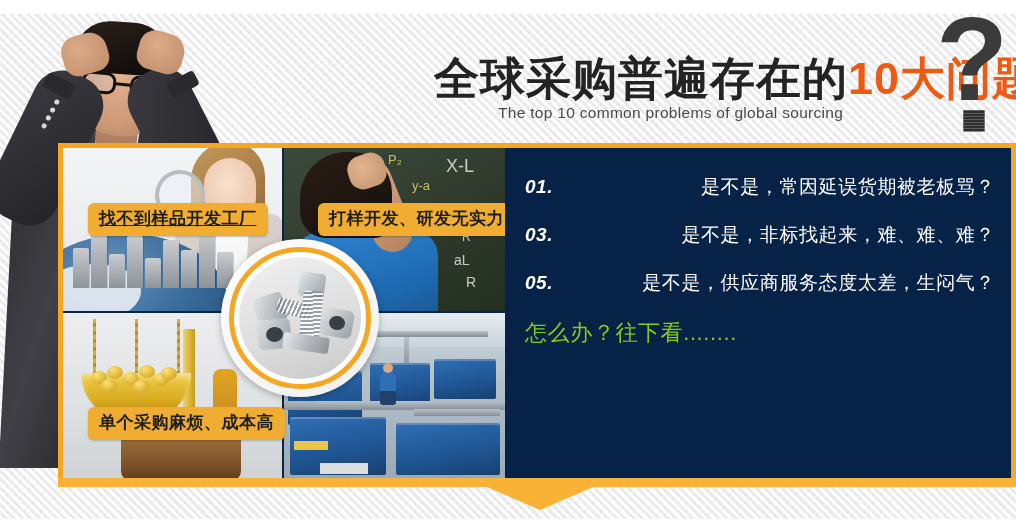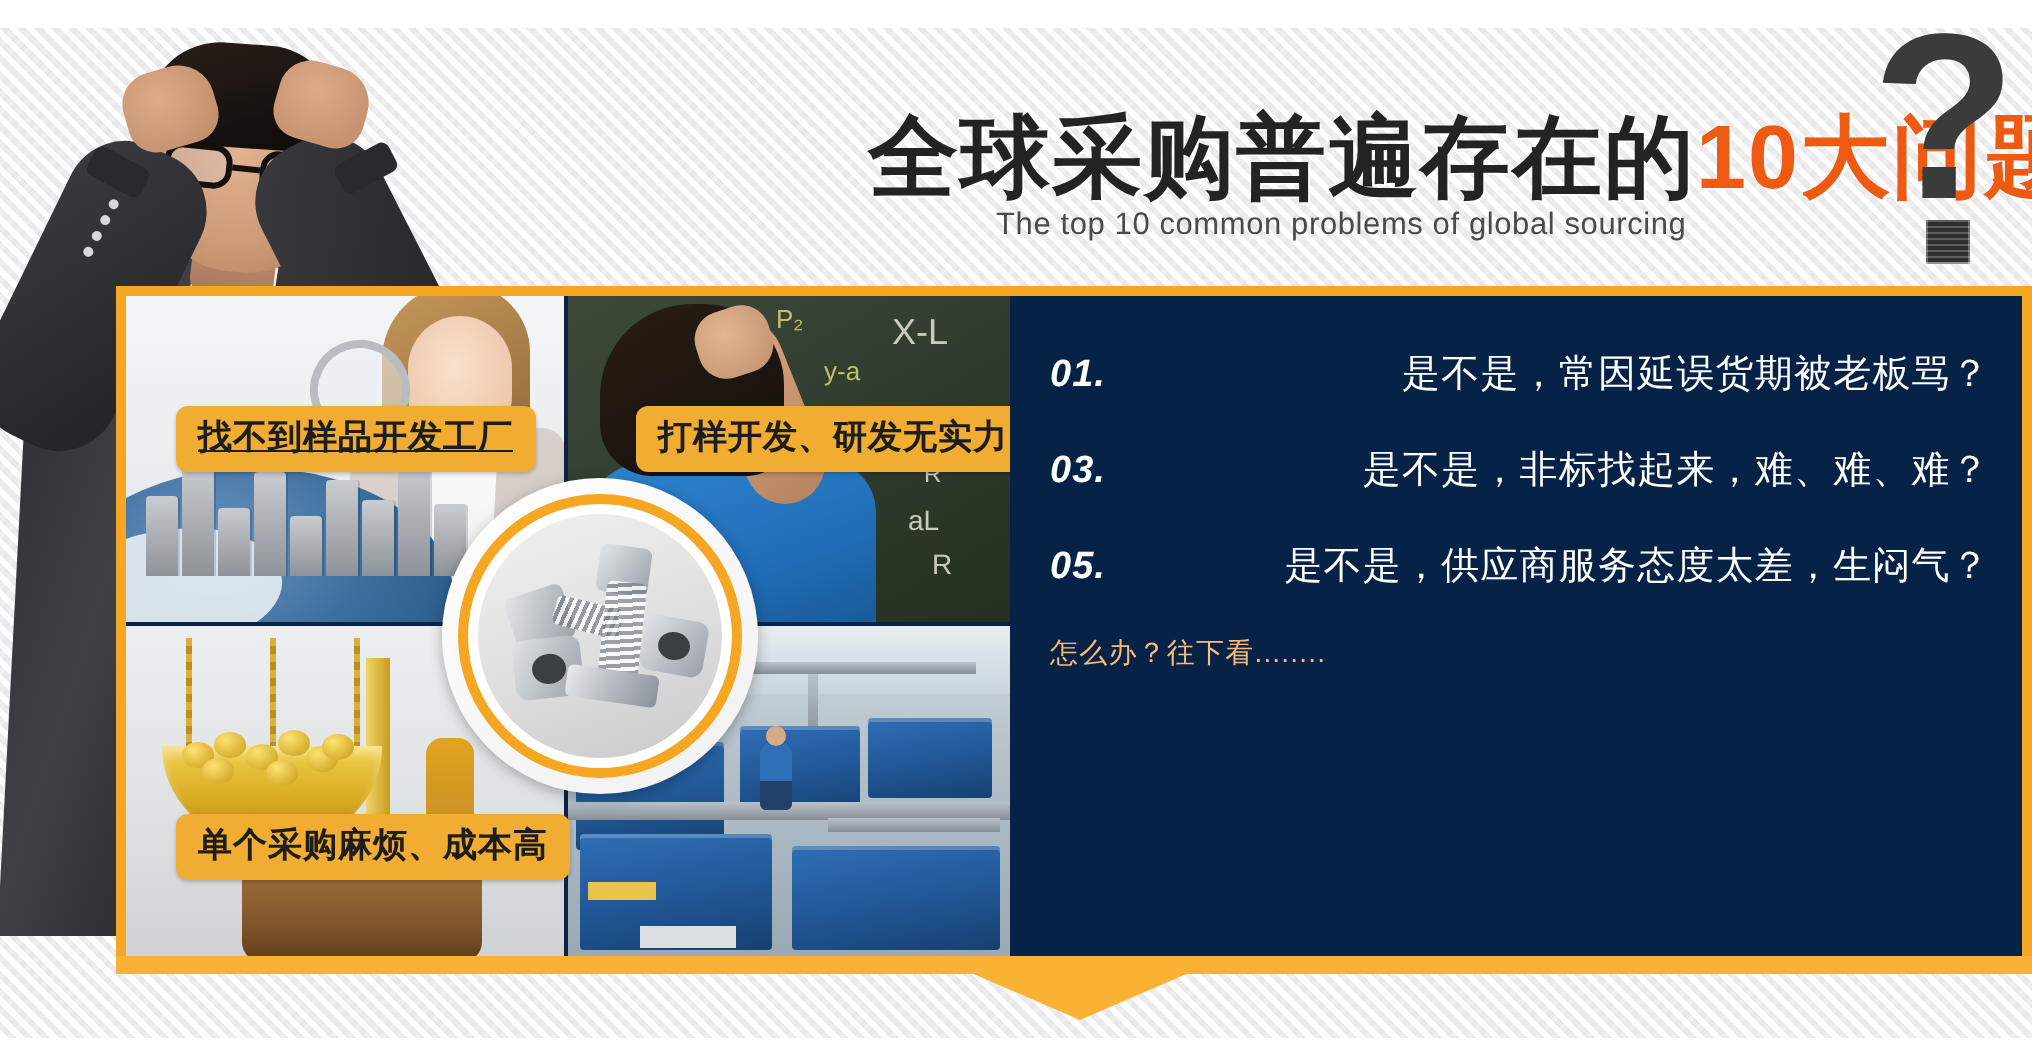--- a/index.html
+++ b/index.html
@@ -447,22 +447,22 @@
     margin-right: 10px;
     letter-spacing: 0.5px;
     min-width: 32px;
   }
   .qtext {
     font-size: 19px;
     color: #ffffff;
     letter-spacing: 0.6px;
   }
   .qfoot {
-    font-size: 14px;
-    color: #fdba74;
+    font-size: 22px;
+    color: #84cc16;
     letter-spacing: 0.6px;
     margin-top: 4px;
     white-space: nowrap;
   }
 
   
   .bottom-bar {
     position: absolute;
     left: 58px; top: 478px;
     width: 958px; height: 9px;

